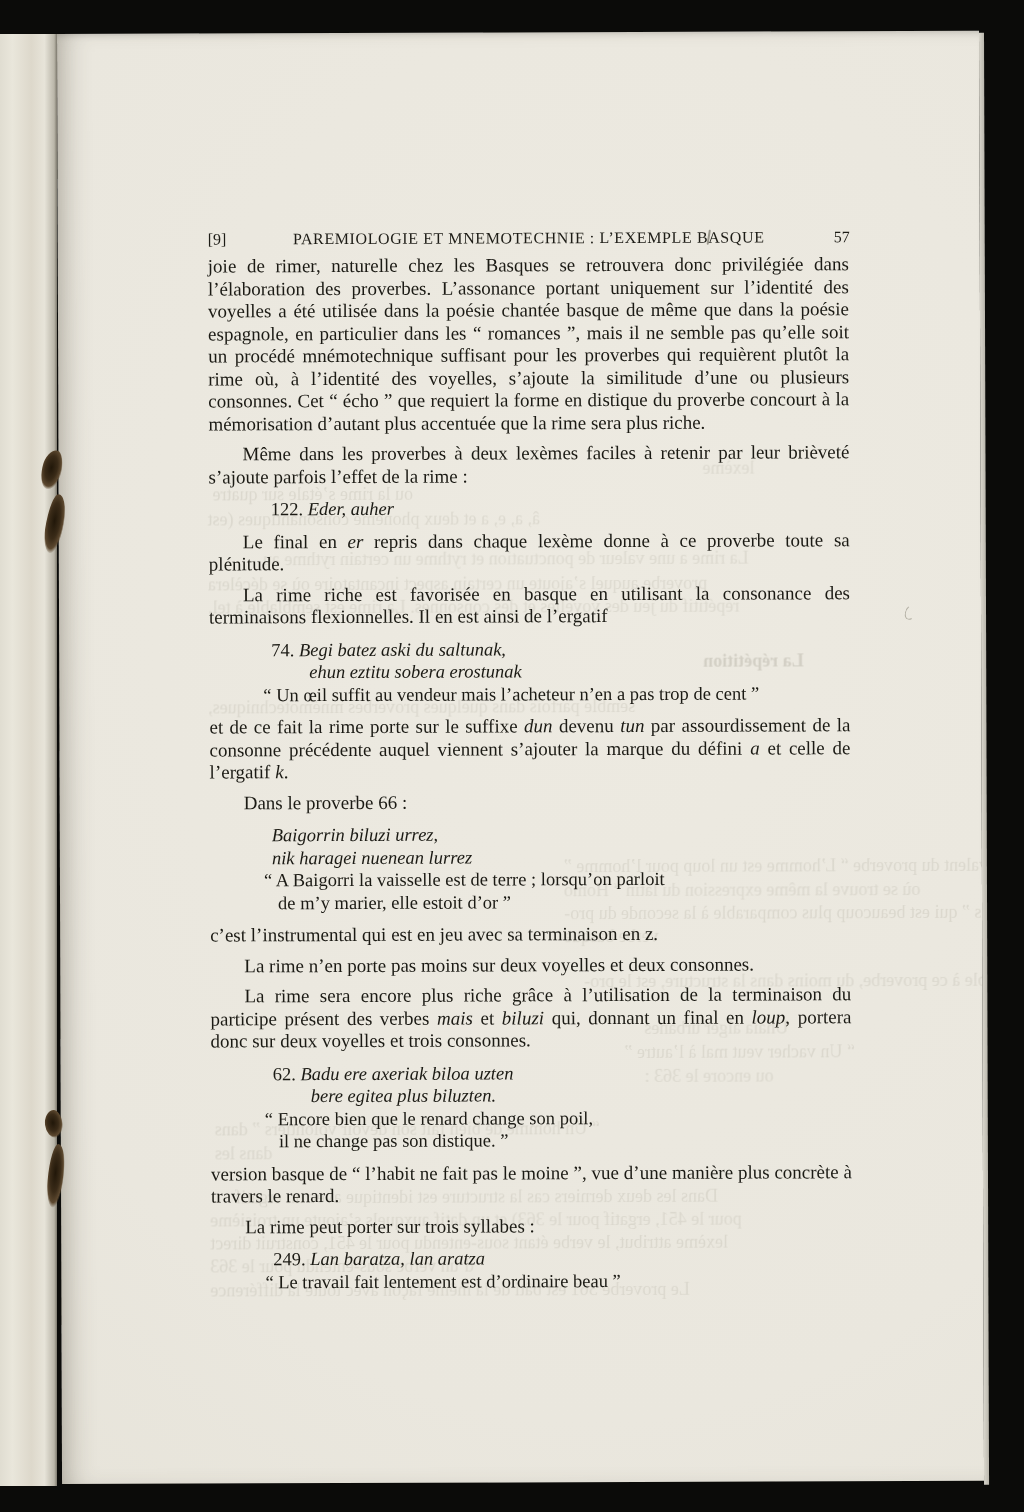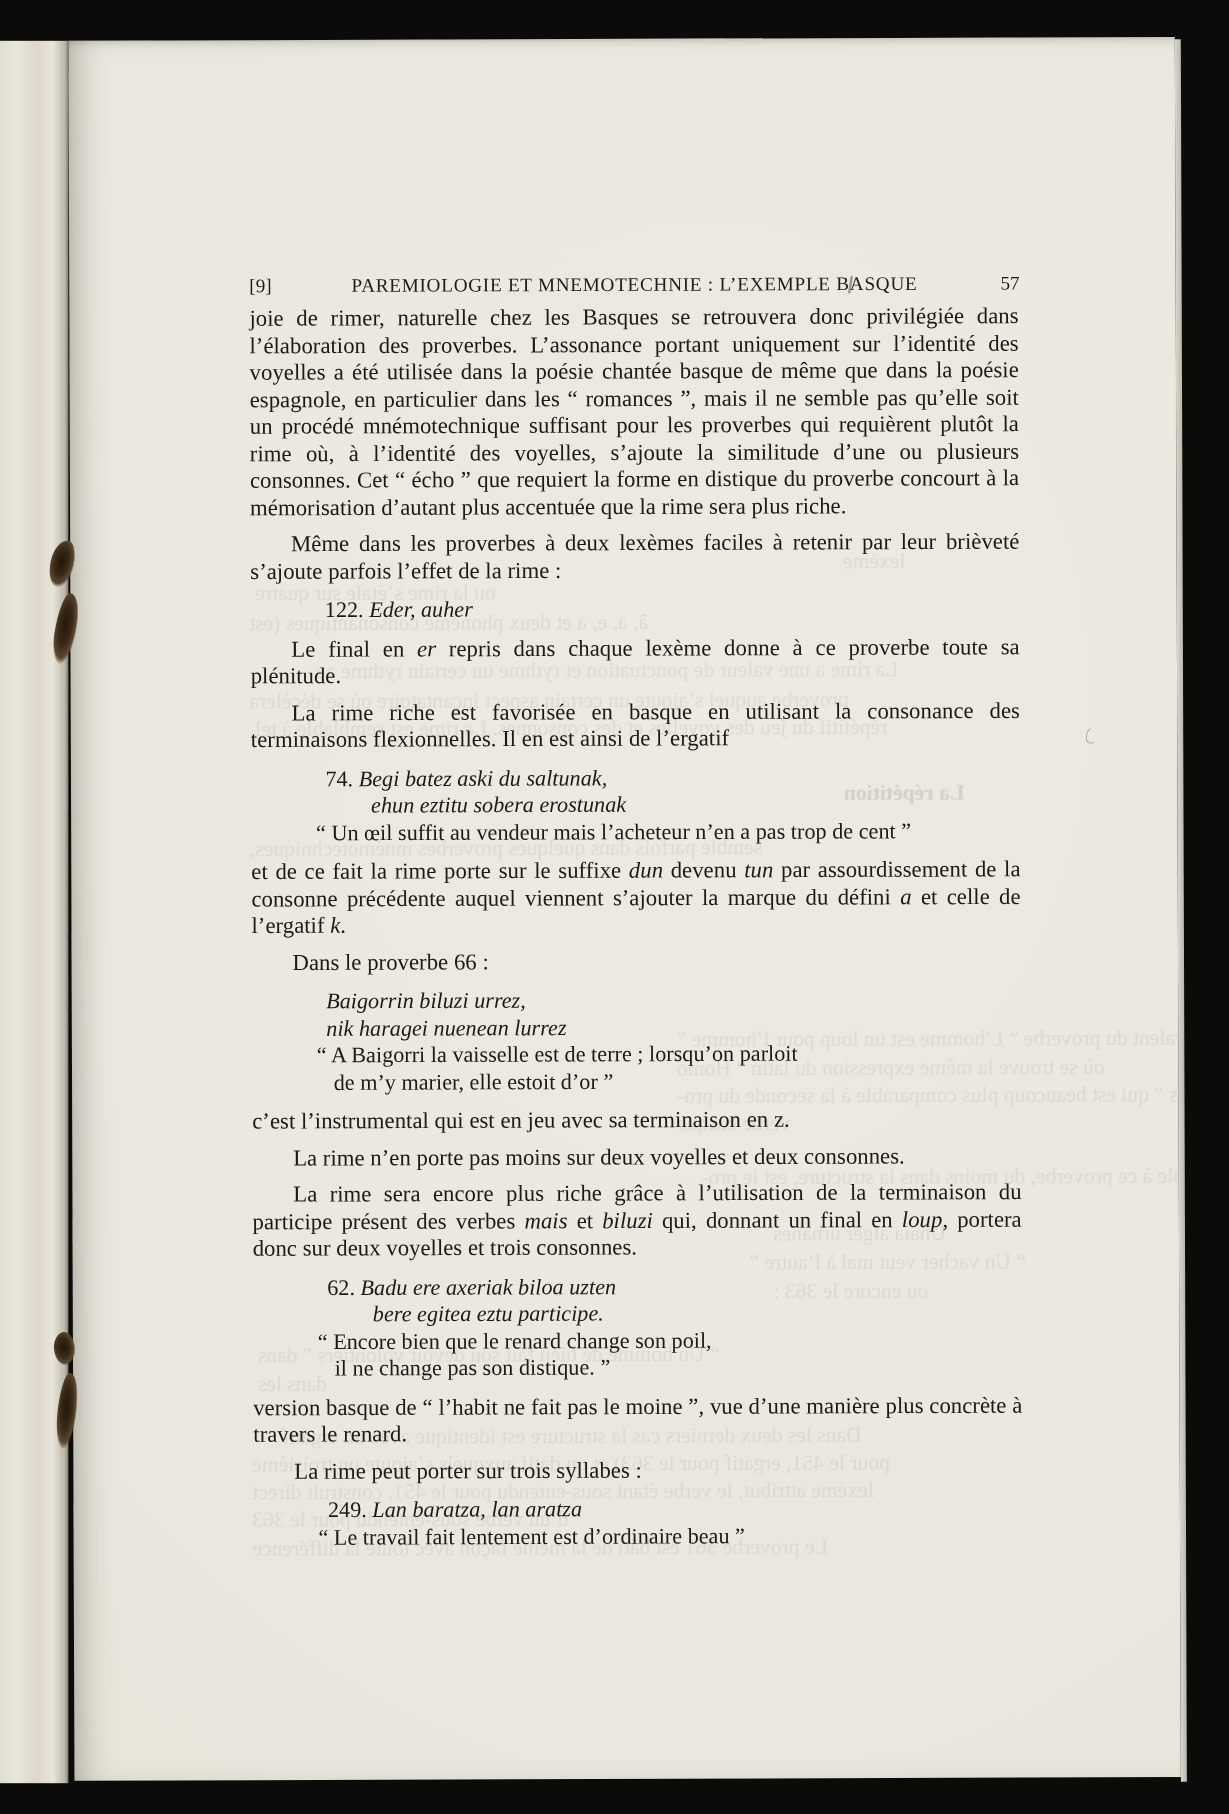--- a/index.html
+++ b/index.html
@@ -141,21 +141,21 @@
         <div class="qline trans"><span>“ A Baigorri la vaisselle est de terre ; lorsqu’on parloit</span></div>
         <div class="qline tcont"><span>de m’y marier, elle estoit d’or ”</span></div>
       </div>
 
       <div class="para"><span>c’est l’instrumental qui est en jeu avec sa terminaison en z.</span></div>
       <div class="para indent"><span>La rime n’en porte pas moins sur deux voyelles et deux consonnes.</span></div>
       <div class="para indent"><span>La rime sera encore plus riche grâce à l’utilisation de la terminaison du participe présent des verbes </span><em>mais</em><span> et </span><em>biluzi</em><span> qui, donnant un final en </span><em>loup</em><span>, portera donc sur deux voyelles et trois consonnes.</span></div>
 
       <div class="quote">
         <div class="qline"><span>62. </span><em>Badu ere axeriak biloa uzten</em></div>
-        <div class="qline vcont"><em>bere egitea eztu participe.</em></div>
+        <div class="qline vcont"><em>bere egitea plus biluzten.</em></div>
         <div class="qline trans"><span>“ Encore bien que le renard change son poil,</span></div>
         <div class="qline tcont"><span>il ne change pas son distique. ”</span></div>
       </div>
 
       <div class="para"><span>version basque de “ l’habit ne fait pas le moine ”, vue d’une manière plus concrète à travers le renard.</span></div>
       <div class="para indent"><span>La rime peut porter sur trois syllabes :</span></div>
 
       <div class="quote">
         <div class="qline"><span>249. </span><em>Lan baratza, lan aratza</em></div>
         <div class="qline trans"><span>“ Le travail fait lentement est d’ordinaire beau ”</span></div>

